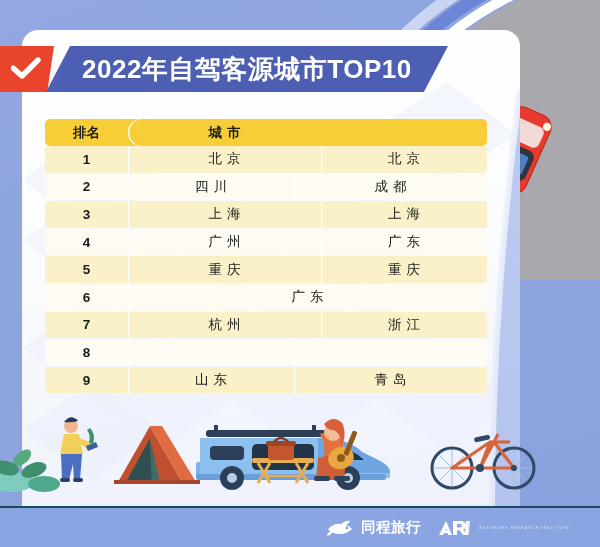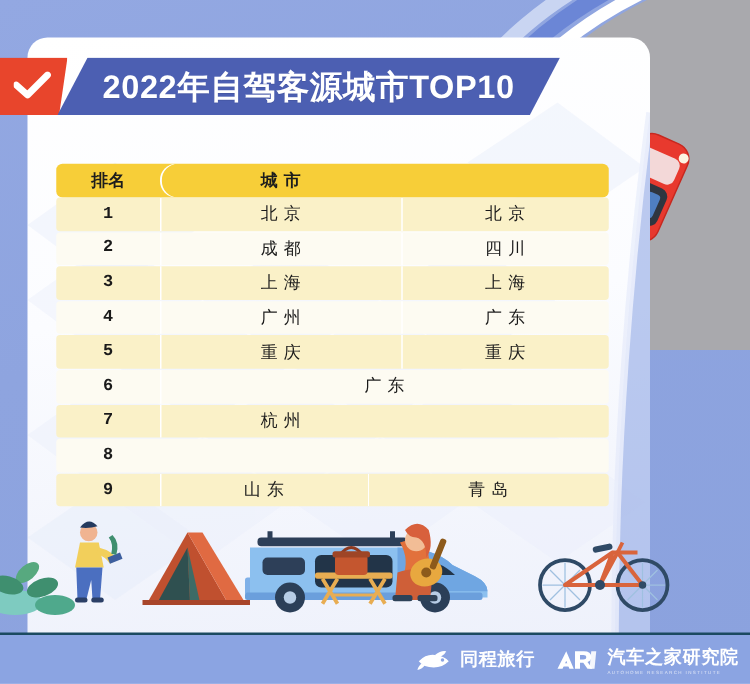--- a/index.html
+++ b/index.html
@@ -91,24 +91,23 @@
     letter-spacing: .5px;
     margin-left: 36px;
     white-space: nowrap;
     text-shadow: 0 1px 0 rgba(0,0,0,.08);
   }
 
   
   .table-wrap {
     position: absolute;
     left: 45px;
-    top: 131px;
+    top: 119px;
     width: 442px;
     z-index: 5;
-    font-family: Liberation Mono, monospace;
   }
   .trow {
     display: flex;
     align-items: center;
     height: 26.6px;
     position: relative;
   }
   .trow + .trow { margin-top: 1px; }
   .thead {
     height: 27px;
@@ -154,21 +153,21 @@
   .footer {
     position: absolute;
     left: 0;
     bottom: 0;
     width: 600px;
     height: 39px;
     background: #8ba4e2;
     display: flex;
     align-items: center;
     justify-content: flex-end;
-    padding-right: 9px;
+    padding-right: 30px;
     box-sizing: border-box;
     z-index: 9;
   }
   .brand {
     display: flex;
     align-items: center;
     gap: 7px;
   }
   .brand + .brand { margin-left: 17px; }
   .brand-name {
@@ -277,22 +276,22 @@
     </div>
 
     <div class="tbody">
       <div class="trow row-odd">
         <div class="cell cell-rank">1</div>
         <div class="cell cell-city">北京</div>
         <div class="cell cell-prov">北京</div>
       </div>
       <div class="trow row-even">
         <div class="cell cell-rank">2</div>
+        <div class="cell cell-prov">四川</div>
         <div class="cell cell-city">成都</div>
-        <div class="cell cell-prov">四川</div>
       </div>
       <div class="trow row-odd">
         <div class="cell cell-rank">3</div>
         <div class="cell cell-city">上海</div>
         <div class="cell cell-prov">上海</div>
       </div>
       <div class="trow row-even">
         <div class="cell cell-rank">4</div>
         <div class="cell cell-city">广州</div>
         <div class="cell cell-prov">广东</div>
@@ -302,20 +301,21 @@
         <div class="cell cell-city">重庆</div>
         <div class="cell cell-prov">重庆</div>
       </div>
       <div class="trow row-even">
         <div class="cell cell-rank">6</div>
         <div class="cell cell-prov">广东</div>
       </div>
       <div class="trow row-odd">
         <div class="cell cell-rank">7</div>
         <div class="cell cell-city">杭州</div>
+        <div class="cell cell-prov">浙江</div>
       </div>
       <div class="trow row-even">
         <div class="cell cell-rank">8</div>
       </div>
       <div class="trow row-odd">
         <div class="cell cell-rank">9</div>
         <div class="cell cell-prov">山东</div>
         <div class="cell cell-city">青岛</div>
       </div>
     </div>
@@ -421,19 +421,18 @@
     </div>
 
     <div class="brand">
       <svg width="34" height="18" viewBox="0 0 34 18">
         <path d="M 1 16 L 8 2 L 14 16 L 10.5 16 L 8 9.5 L 5 16 Z" fill="#ffffff"></path>
         <path d="M 4.5 11.5 h 7 v 2.6 h -7 Z" fill="#ffffff"></path>
         <path d="M 15 2 h 7 q 6 0 6 4.6 q 0 3 -3 4 l 4 5.4 h -4 l -3.4 -4.8 h -2.6 V 16 H 15 Z M 19 5 v 3.6 h 2.6 q 2.4 0 2.4 -1.8 q 0 -1.8 -2.4 -1.8 Z" fill="#ffffff"></path>
         <path d="M 28 2 h 4 l -1.4 14 h -4 Z" fill="#ffffff" opacity=".9"></path>
       </svg>
       <span class="brand-stack">
-        <span class="brand-name">汽车之家研究院</span>
         <span class="brand-sub">AUTOHOME  RESEARCH  INSTITUTE</span>
       </span>
     </div>
   </div>
 
 </div>
 
 </body></html>

